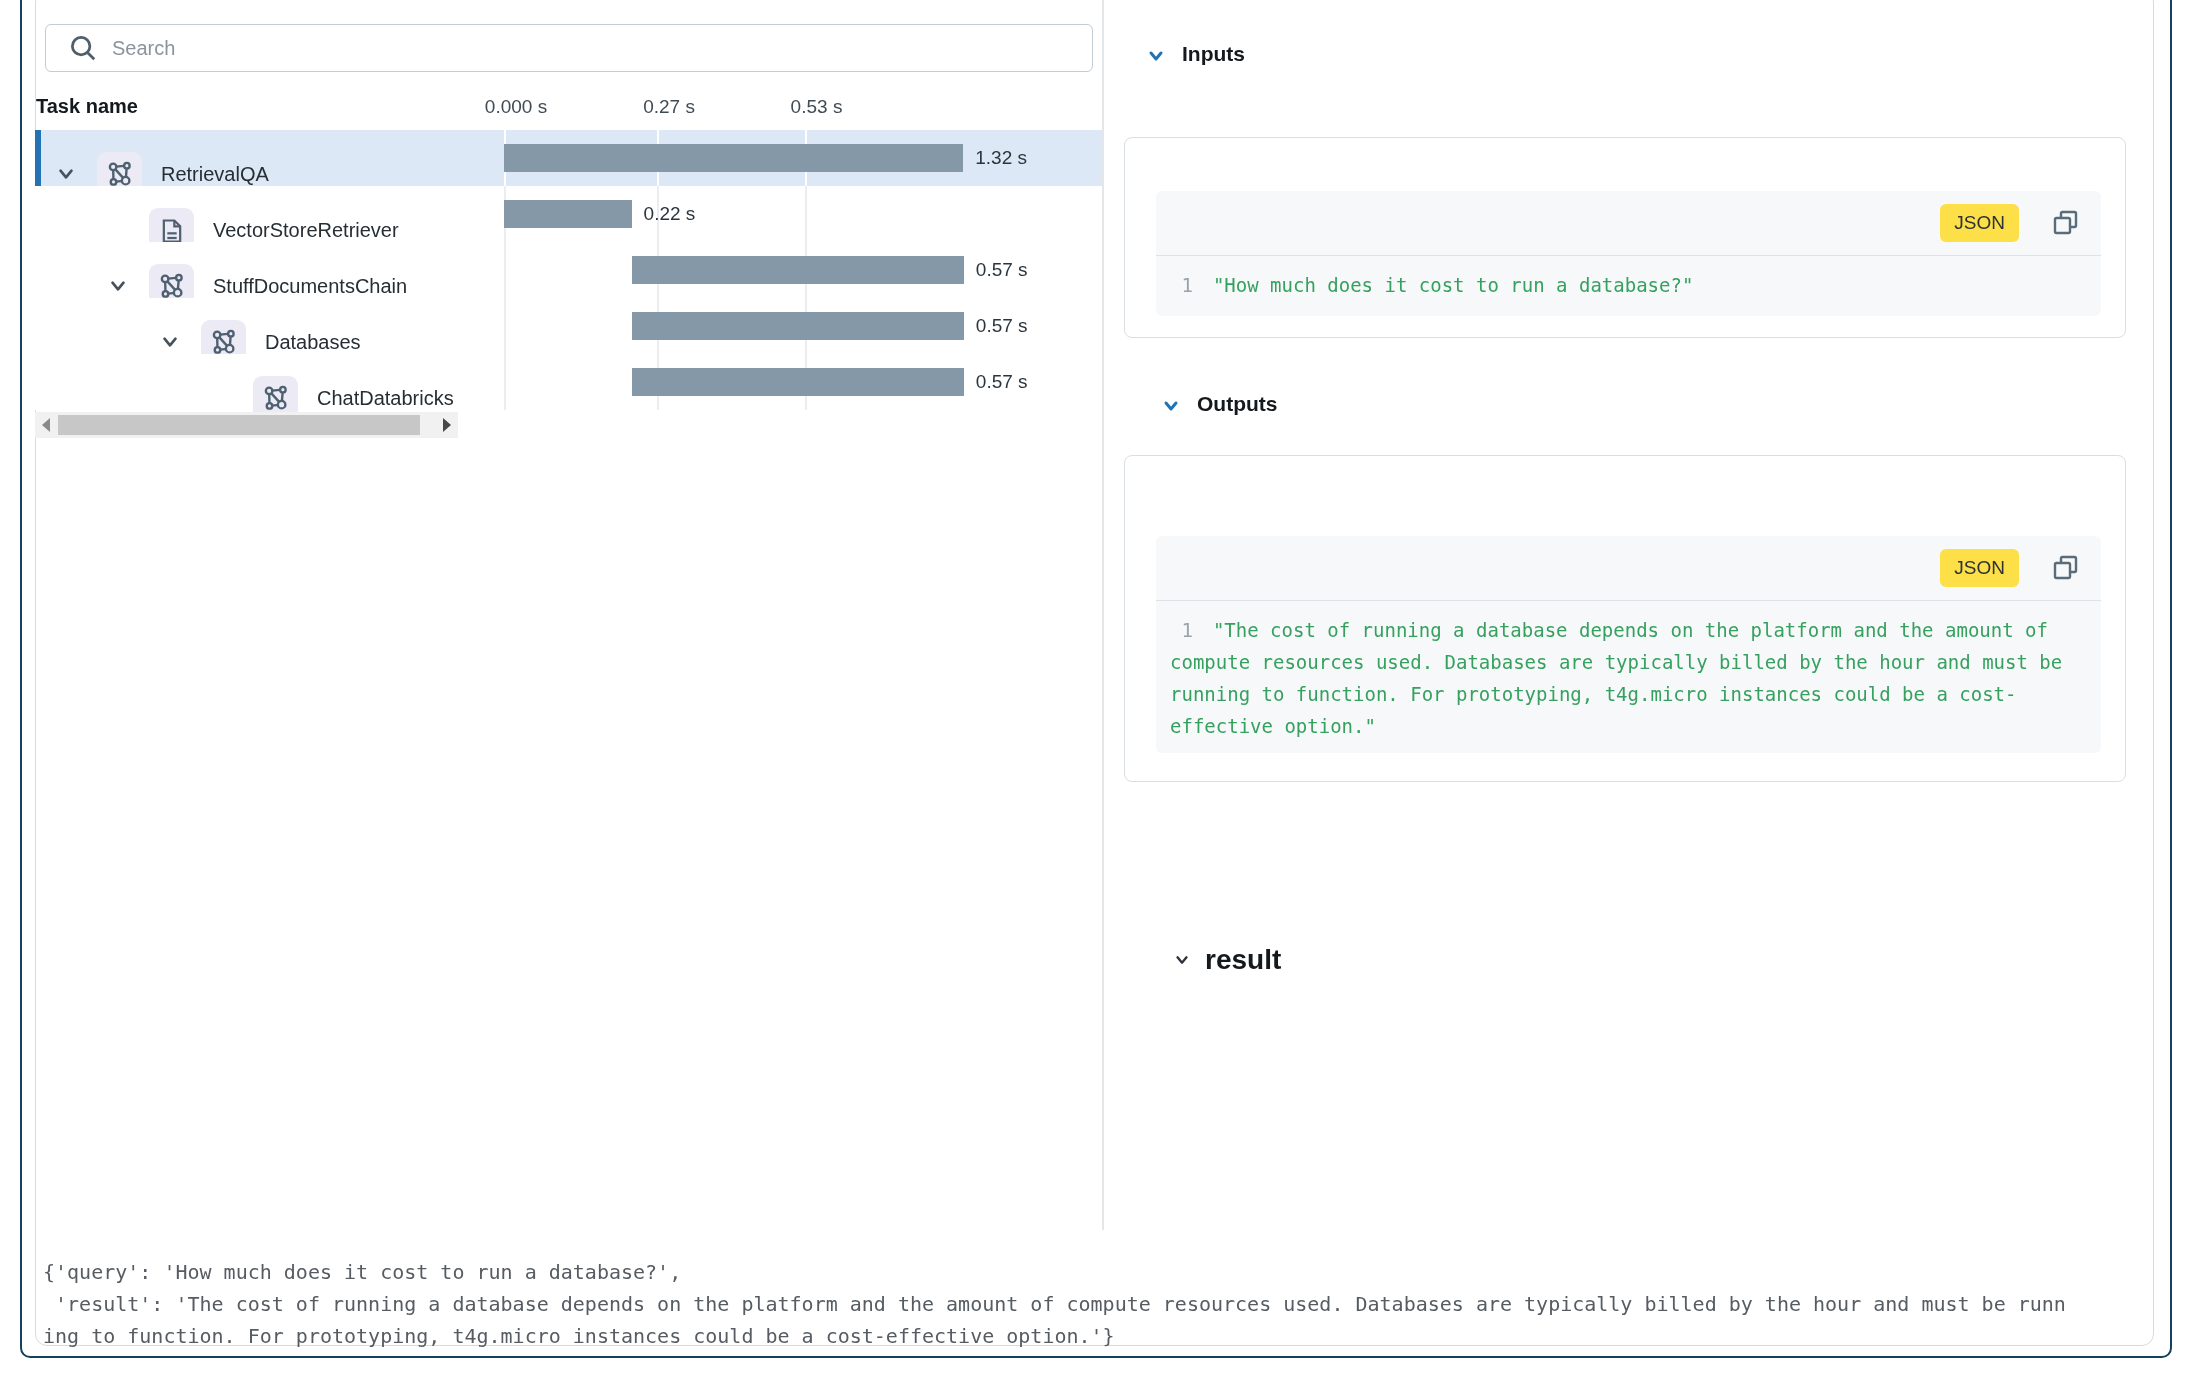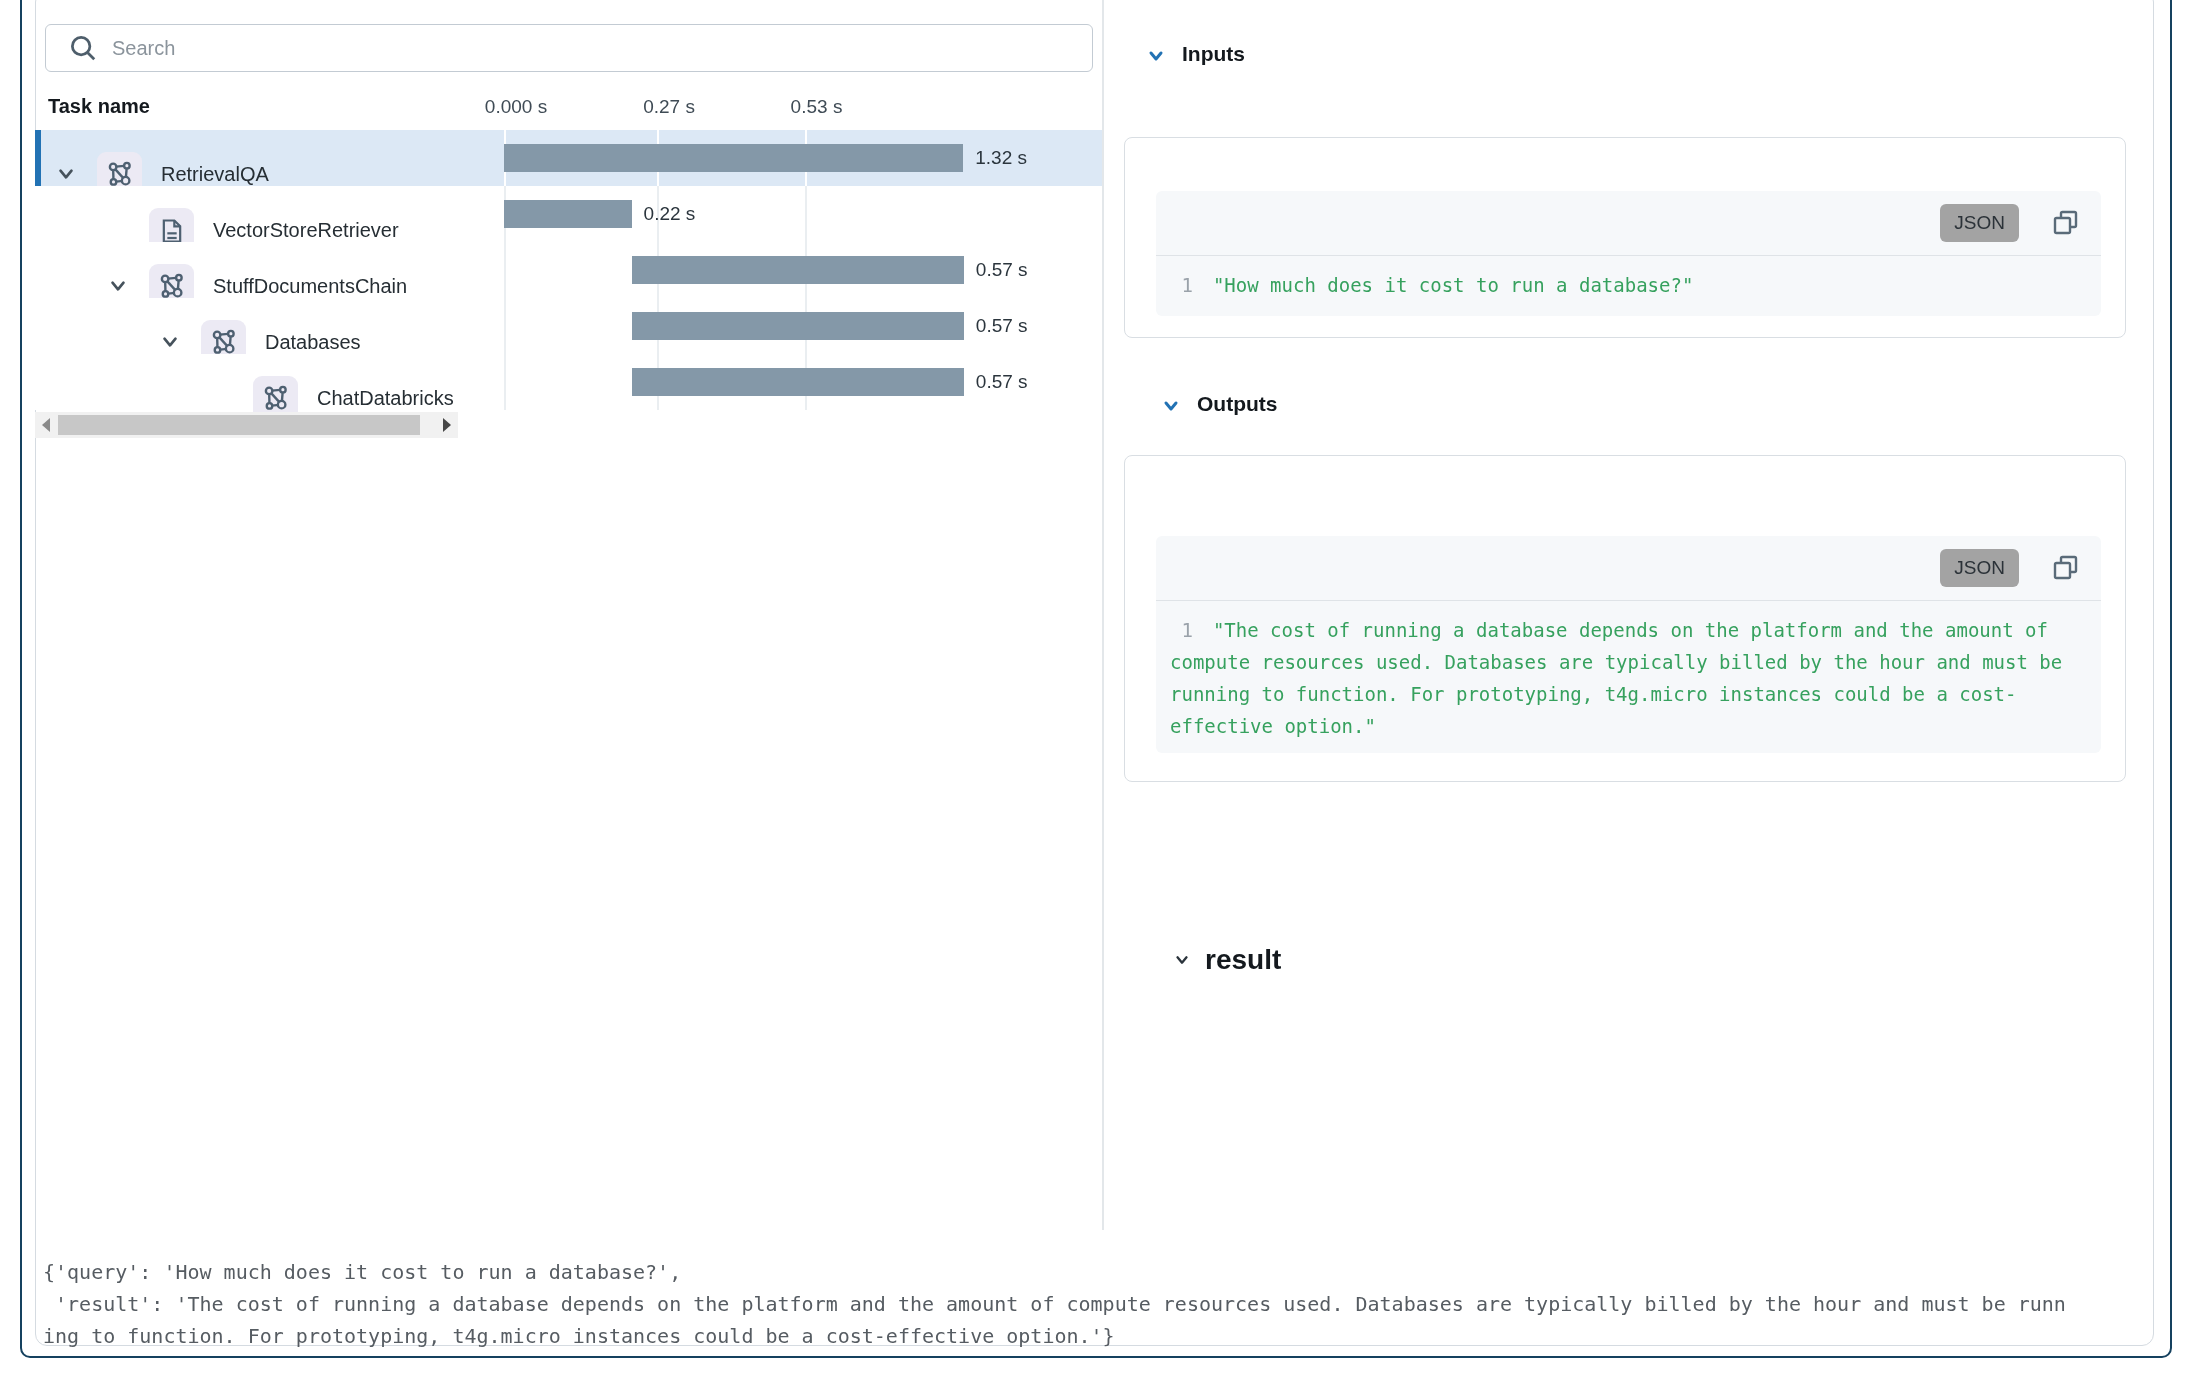--- a/index.html
+++ b/index.html
@@ -14,21 +14,21 @@
                  border:1px solid #d5dbe1; border-radius:12px; background:#fff; }
 
   
   .search-box { left:45px; top:24px; width:1048px; height:48px; border:1px solid #c3cbd3;
                 border-radius:6px; background:#fff; display:flex; align-items:center; }
   .search-box svg { margin-left:22px; }
   .search-input { border:none; outline:none; flex:1; height:100%; font-size:20px;
                   color:#0369a1; padding-left:14px; background:transparent; }
   .search-input::placeholder { color:#8b949c; }
 
-  .task-name-hdr { left:48px; top:95px; font-size:20px; font-weight:700; color:#14191e; }
+  .task-name-hdr { left:36px; top:95px; font-size:20px; font-weight:700; color:#14191e; }
   .tick { position:absolute; top:96px; transform:translateX(-50%); font-size:19px; color:#3f4b55; }
 
   .rows { left:35px; top:130px; width:1068px; }
   .t-row { position:relative; height:56px; width:1068px; background:#fff; }
   .t-row.selected { background:#dce8f5; }
   .t-row .accent { position:absolute; left:0; top:0; width:6px; height:100%; background:#2272b4; }
   .gridline { position:absolute; top:0; width:2px; height:100%; background:#eaeef1; }
   .t-row.selected .gridline { background:#ffffff; }
   .name-col { position:absolute; left:0; top:0; width:421px; height:56px; overflow:hidden;margin-top:16px; }
   .tw-chev { position:absolute; top:17px; width:22px; height:22px; cursor:pointer; }
@@ -53,21 +53,21 @@
 
   .card { position:absolute; left:1124px; width:1002px; border:1px solid #d9dee3;
           border-radius:8px; background:#fff; }
   .field-label { position:absolute; left:38px; font-size:20px; font-weight:500; color:#1d242a; }
   .result-row { position:absolute; left:48px; display:flex; align-items:center; cursor:pointer; }
   .result-row .title { margin-left:14px; font-size:28px; font-weight:600; color:#14191e; }
 
   .code-block { position:absolute; left:31px; width:945px; background:#f6f8fa; border-radius:6px; }
   .code-hdr { position:relative; height:65px; border-bottom:1px solid #dfe3e7; }
   .json-badge { position:absolute; right:82px; top:13px; height:38px; padding:0 14px;
-                background:#a3a3a3; border-radius:6px; font-size:19px; color:#2b3238;
+                background:#fde047; border-radius:6px; font-size:19px; color:#2b3238;
                 display:flex; align-items:center; }
   .copy-btn { position:absolute; right:20px; top:17px; width:30px; height:30px; cursor:pointer; }
   .code-body { padding:13px 16px 13px 14px; font-family:"DejaVu Sans Mono",monospace;
                font-size:19px; line-height:32px; color:#36a15e; }
   .code-line { white-space:pre-wrap; }
   .ln { color:#9aa2aa; margin-right:20px; }
 
   
   .cell-output { left:43px; top:1256px; width:2108px; font-family:"DejaVu Sans Mono",monospace;
                  font-size:20px; line-height:32px; color:#565c62; }

